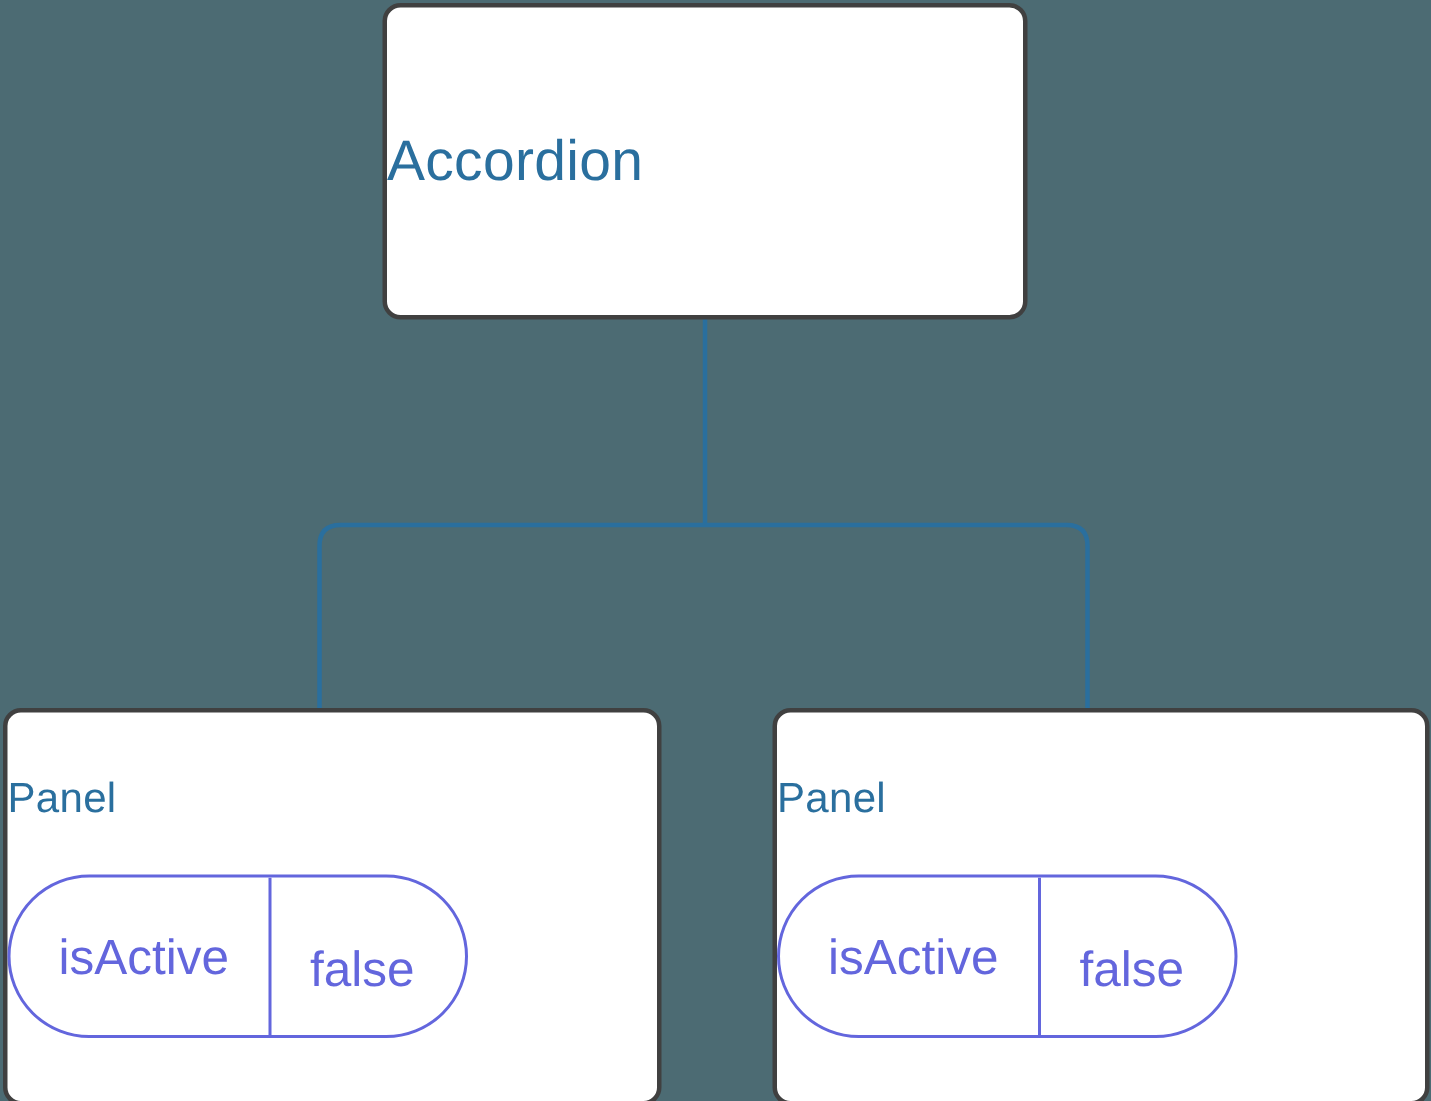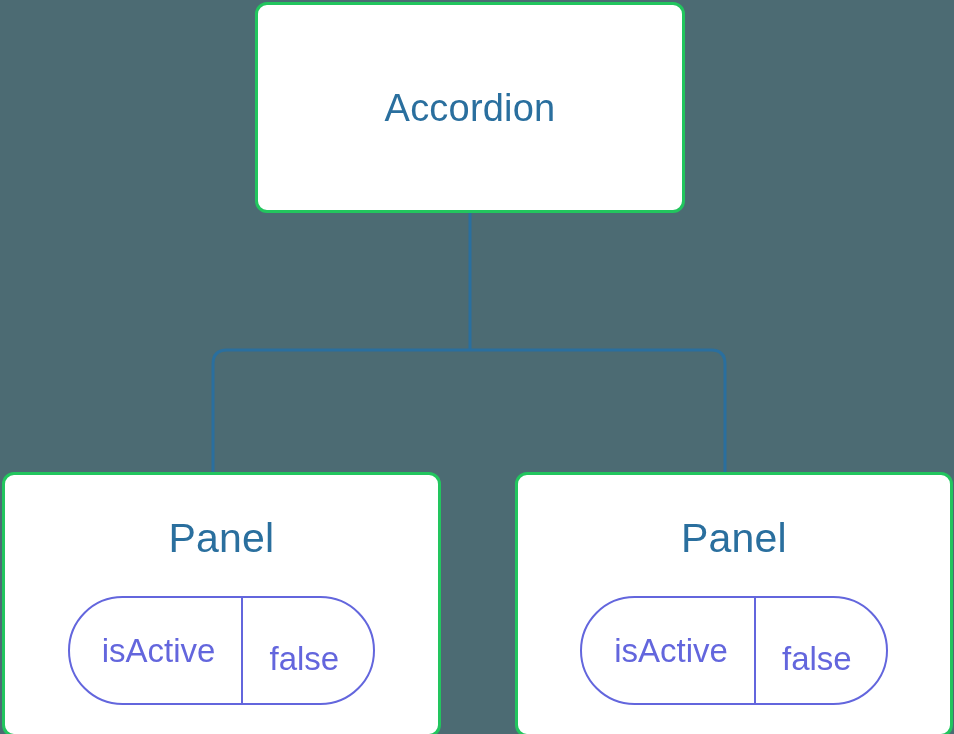--- a/index.html
+++ b/index.html
@@ -28,26 +28,26 @@
     top: 0;
     width: 954px;
     height: 734px;
     z-index: 1;
   }
 
   
   .node-card {
     position: absolute;
     background: #ffffff;
-    border: 3px solid #22c55e;
+    border: 3px solid #404040;
     border-radius: 12px;
     z-index: 2;
     display: flex;
     flex-direction: column;
-    align-items: center;
+    align-items: flex-start;
   }
 
   #node-accordion {
     left: 255px;
     top: 2px;
     width: 430px;
     height: 211px;
     justify-content: center;
   }
 
@@ -62,21 +62,21 @@
   #node-panel-1 {
     left: 515px;
     top: 472px;
     width: 438px;
     height: 265px;
     padding-top: 43px;
   }
 
   .node-title {
     color: #2a6f9e;
-    font-size: 41px;
+    font-size: 28px;
     font-weight: 400;
     line-height: 1;
     letter-spacing: 0.2px;
     white-space: nowrap;
   }
 
   #node-accordion .node-title {
     font-size: 38px;
   }
 

